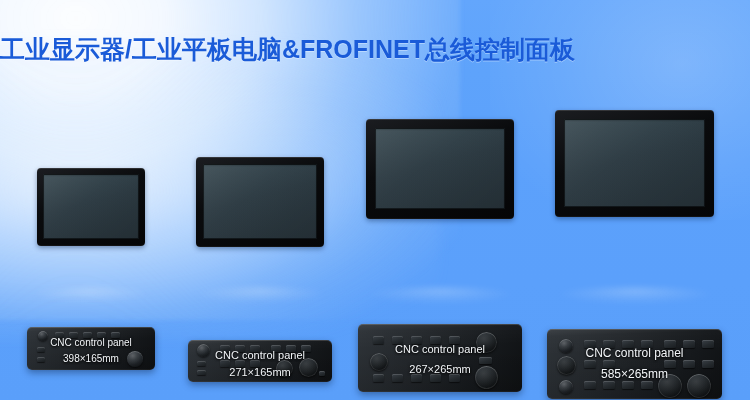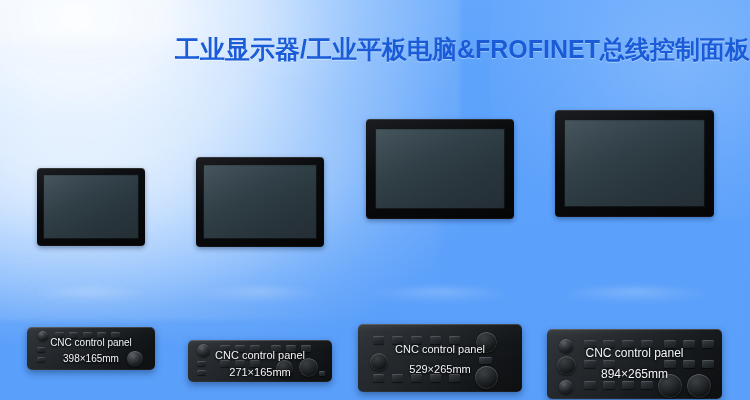--- a/index.html
+++ b/index.html
@@ -74,21 +74,21 @@
         rgba(255,255,255,0.08) 45%,
         rgba(255,255,255,0) 80%);
   }
 
   
   .headline {
     position: absolute;
     top: 33px;
     left: 0;
     width: 750px;
-    text-align: right;
+    text-align: left;
     font-size: 25px;
     line-height: 32px;
     font-weight: 700;
     letter-spacing: 0px;
     color: #1a5bd8;
     white-space: nowrap;
     text-shadow: 0 1px 0 rgba(255,255,255,0.35);
   }
 
   
@@ -313,21 +313,21 @@
       <div class="btn-sq" style="left:121px; top:33px; width:13px; height:7px;"></div>
 
       <div class="btn-sq" style="left:15px; top:50px; width:11px; height:8px;"></div>
       <div class="btn-sq" style="left:34px; top:50px; width:11px; height:8px;"></div>
       <div class="btn-sq" style="left:53px; top:50px; width:11px; height:8px;"></div>
       <div class="btn-sq" style="left:72px; top:50px; width:11px; height:8px;"></div>
       <div class="btn-sq" style="left:91px; top:50px; width:11px; height:8px;"></div>
 
       <div class="cpanel-labels" style="top:15px; font-size:11px; line-height:20px;">
         <span class="l1">CNC control panel</span>
-        <span class="l2">529×265mm</span>
+        <span class="l2">267×265mm</span>
       </div>
     </div>
   </div>
 
   <div class="product" style="left:547px; top:110px; width:175px; height:182px;">
     <div class="reflection" style="left:7px; top:178px; width:162px; height:15px;"></div>
 
     <div class="monitor" style="left:8px; top:0px; width:159px; height:107px;">
       <div class="screen" style="left:9px; top:9px; right:9px; bottom:10px;"></div>
     </div>
@@ -353,19 +353,19 @@
       <div class="btn-sq" style="left:136px; top:31px; width:12px; height:8px;"></div>
       <div class="btn-sq" style="left:155px; top:31px; width:12px; height:8px;"></div>
 
       <div class="btn-sq" style="left:37px; top:52px; width:12px; height:8px;"></div>
       <div class="btn-sq" style="left:56px; top:52px; width:12px; height:8px;"></div>
       <div class="btn-sq" style="left:75px; top:52px; width:12px; height:8px;"></div>
       <div class="btn-sq" style="left:94px; top:52px; width:12px; height:8px;"></div>
 
       <div class="cpanel-labels" style="top:14px; font-size:12px; line-height:21px;">
         <span class="l1">CNC control panel</span>
-        <span class="l2">894×265mm</span>
+        <span class="l2">585×265mm</span>
       </div>
     </div>
   </div>
 
 
 </div>
 
 </body></html>

